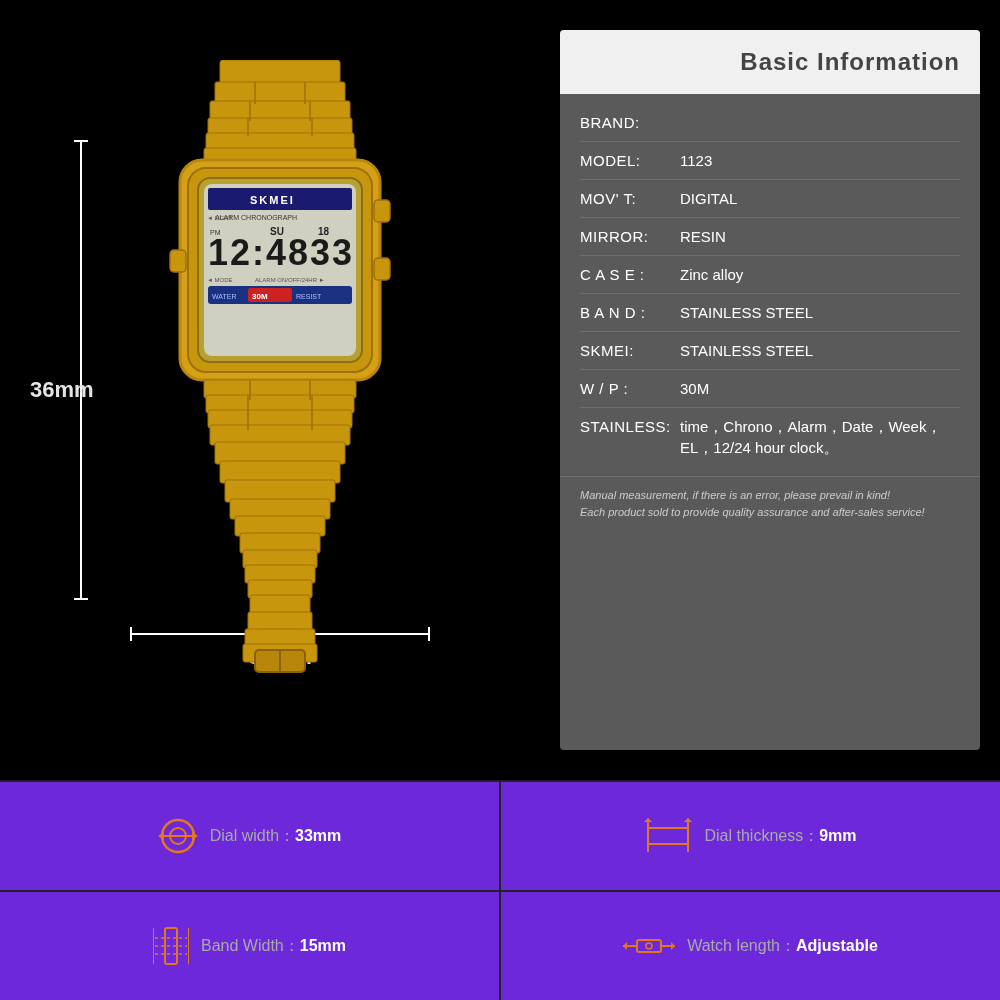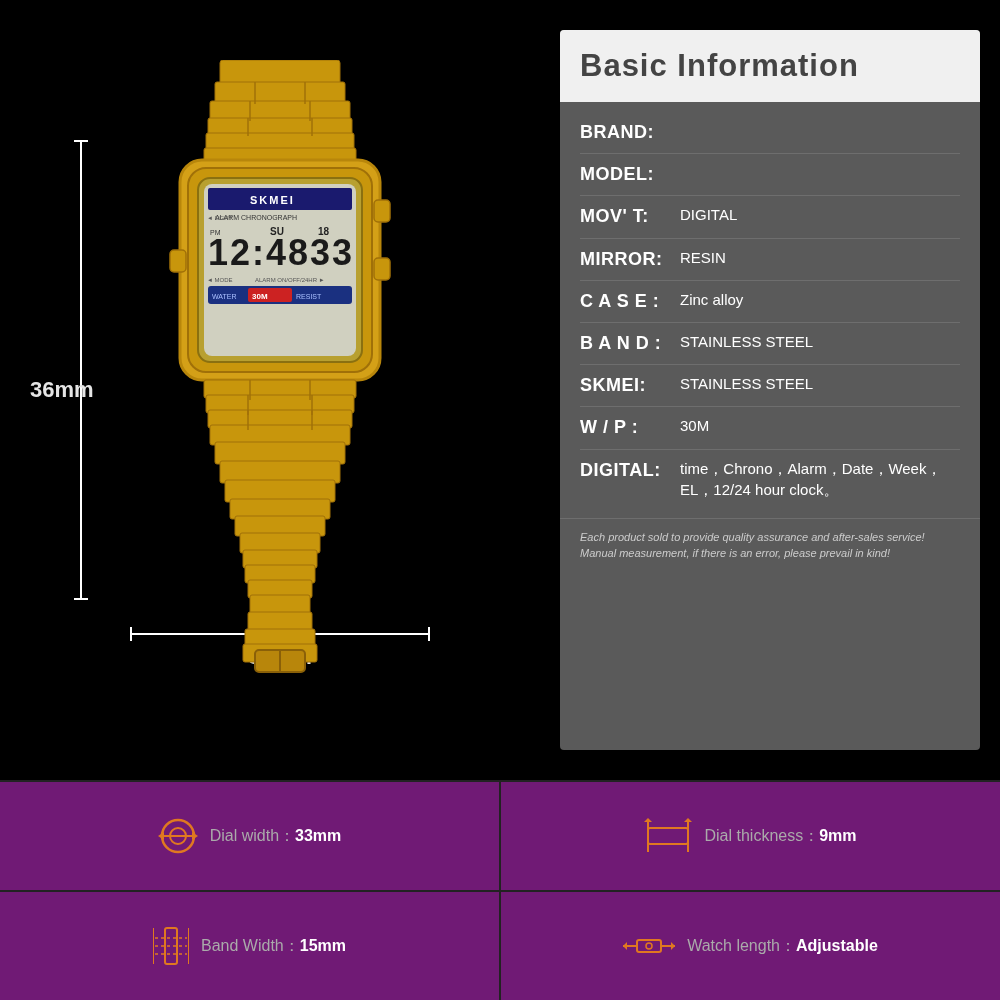--- a/index.html
+++ b/index.html
@@ -108,46 +108,47 @@
       position: relative;
     }
 
     .info-header {
       background: #f0f0f0;
       padding: 18px 20px;
       margin-bottom: 0;
     }
 
     .info-header-title {
-      font-size: 31px;
+      font-size: 24px;
       font-weight: bold;
       color: #444;
       letter-spacing: 1px;
+      text-align: right;
     }
 
     .info-body {
       padding: 10px 20px 10px 20px;
     }
 
     .info-row {
       display: flex;
       align-items: flex-start;
       padding: 8px 0;
       border-bottom: 1px solid #6e6e6e;
       color: #fff;
       font-size: 15px;
       line-height: 1.4;
     }
     .info-row:last-child { border-bottom: none; }
 
     .info-label {
-      font-weight: bold;
+      font-weight: normal;
       min-width: 100px;
       color: #fff;
-      font-size: 18px;
+      font-size: 15px;
       letter-spacing: 0.5px;
     }
 
     .info-value {
       color: #fff;
       font-size: 15px;
       flex: 1;
     }
 
     .info-note {
@@ -166,21 +167,21 @@
       left: 0;
       right: 0;
       height: 220px;
       display: flex;
       flex-direction: column;
     }
 
     .specs-row {
       flex: 1;
       display: flex;
-      background: #701a75;
+      background: #6d28d9;
       border-top: 2px solid #222;
     }
 
     .spec-item {
       flex: 1;
       display: flex;
       align-items: center;
       justify-content: center;
       gap: 12px;
       border-right: 2px solid #222;
@@ -317,20 +318,21 @@
     </div>
 
     <div class="info-body">
 
       <div class="info-row">
         <span class="info-label">BRAND:</span>
       </div>
 
       <div class="info-row">
         <span class="info-label">MODEL:</span>
+        <span class="info-value">1123</span>
       </div>
 
 
       <div class="info-row">
         <span class="info-label">MOV' T:</span>
         <span class="info-value">DIGITAL</span>
       </div>
 
       <div class="info-row">
         <span class="info-label">MIRROR:</span>
@@ -351,29 +353,29 @@
         <span class="info-label">SKMEI:</span>
         <span class="info-value">STAINLESS STEEL</span>
       </div>
 
       <div class="info-row">
         <span class="info-label">W / P :</span>
         <span class="info-value">30M</span>
       </div>
 
       <div class="info-row" style="flex-wrap: wrap;">
-        <span class="info-label">DIGITAL:</span>
+        <span class="info-label">STAINLESS:</span>
         <span class="info-value">time，Chrono，Alarm，Date，Week，EL，12/24 hour clock。</span>
       </div>
 
     </div>
 
     <div class="info-note">
+      <div>Manual measurement, if there is an error, please prevail in kind!</div>
       <div>Each product sold to provide quality assurance and after-sales service!</div>
-      <div>Manual measurement, if there is an error, please prevail in kind!</div>
     </div>
   </div>
 </div>
 
 <div class="specs-bar">
   <div class="specs-row">
 
     <div class="spec-item">
 
       <svg width="40" height="40" viewBox="0 0 40 40">

